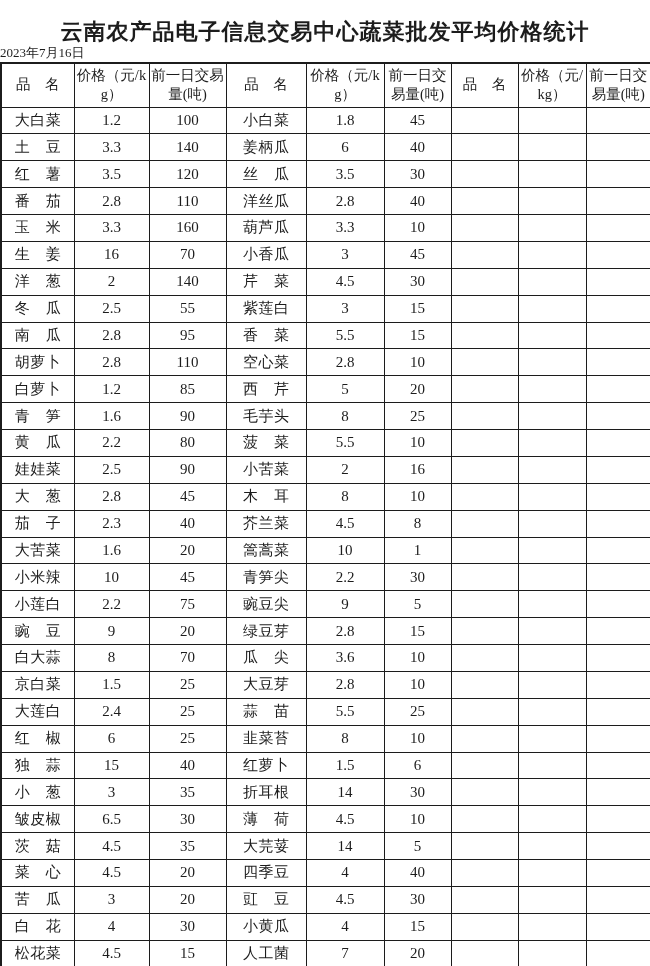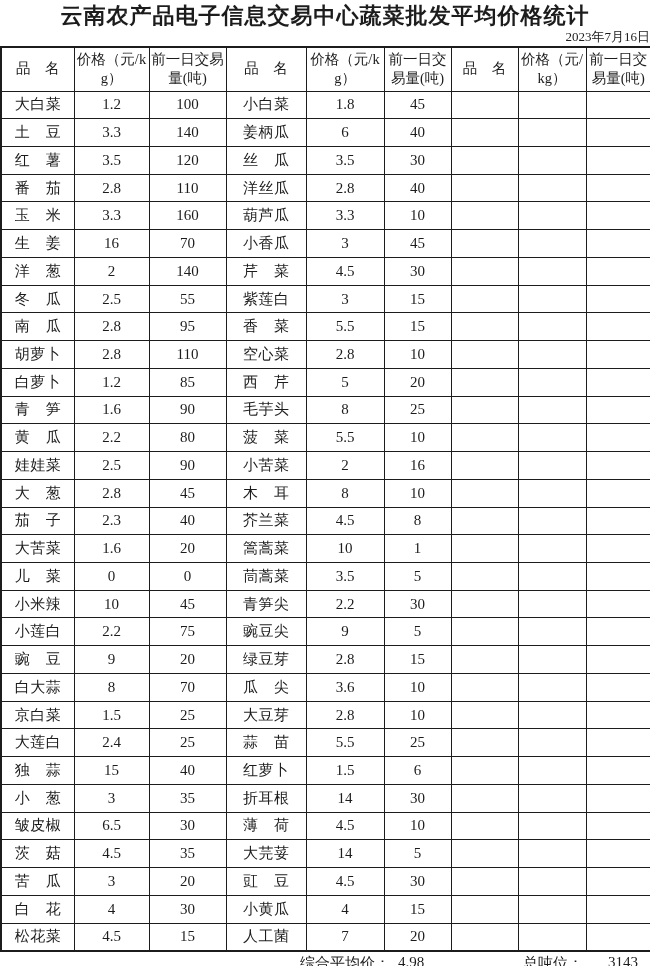--- a/index.html
+++ b/index.html
@@ -9,26 +9,26 @@
     color: #1c1c1c;
     font-family: "Liberation Serif", "DejaVu Serif", serif;
     overflow: hidden;
   }
   .page { width: 650px; height: 966px; position: relative; }
   .doc-title {
     text-align: center;
     font-size: 22px;
     font-weight: bold;
     letter-spacing: 1px;
-    padding-top: 3px;
+    padding-top: 19px;
     line-height: 25px;
     white-space: nowrap;
   }
   .doc-date {
-    text-align: right;
+    text-align: left;
     font-size: 13px;
     line-height: 17px;
   }
   table.price-table {
     width: 650px;
     height: 906px;
     border-collapse: collapse;
     table-layout: fixed;
     margin-top: 1px;
     empty-cells: show;
@@ -288,31 +288,20 @@
           <td class="data-cell">1.6</td>
           <td class="data-cell">20</td>
           <td class="data-cell"><span class="jname">篙蒿菜</span></td>
           <td class="data-cell">10</td>
           <td class="data-cell">1</td>
           <td class="data-cell"></td>
           <td class="data-cell"></td>
           <td class="data-cell"></td>
         </tr>
         <tr>
-          <td class="data-cell"><span class="jname">儿菜</span></td>
-          <td class="data-cell">0</td>
-          <td class="data-cell">0</td>
-          <td class="data-cell"><span class="jname">茼蒿菜</span></td>
-          <td class="data-cell">3.5</td>
-          <td class="data-cell">5</td>
-          <td class="data-cell"></td>
-          <td class="data-cell"></td>
-          <td class="data-cell"></td>
-        </tr>
-        <tr>
           <td class="data-cell"><span class="jname">小米辣</span></td>
           <td class="data-cell">10</td>
           <td class="data-cell">45</td>
           <td class="data-cell"><span class="jname">青笋尖</span></td>
           <td class="data-cell">2.2</td>
           <td class="data-cell">30</td>
           <td class="data-cell"></td>
           <td class="data-cell"></td>
           <td class="data-cell"></td>
         </tr>
@@ -365,20 +354,31 @@
           <td class="data-cell">2.4</td>
           <td class="data-cell">25</td>
           <td class="data-cell"><span class="jname">蒜苗</span></td>
           <td class="data-cell">5.5</td>
           <td class="data-cell">25</td>
           <td class="data-cell"></td>
           <td class="data-cell"></td>
           <td class="data-cell"></td>
         </tr>
         <tr>
+          <td class="data-cell"><span class="jname">红椒</span></td>
+          <td class="data-cell">6</td>
+          <td class="data-cell">25</td>
+          <td class="data-cell"><span class="jname">韭菜苔</span></td>
+          <td class="data-cell">8</td>
+          <td class="data-cell">10</td>
+          <td class="data-cell"></td>
+          <td class="data-cell"></td>
+          <td class="data-cell"></td>
+        </tr>
+        <tr>
           <td class="data-cell"><span class="jname">独蒜</span></td>
           <td class="data-cell">15</td>
           <td class="data-cell">40</td>
           <td class="data-cell"><span class="jname">红萝卜</span></td>
           <td class="data-cell">1.5</td>
           <td class="data-cell">6</td>
           <td class="data-cell"></td>
           <td class="data-cell"></td>
           <td class="data-cell"></td>
         </tr>
@@ -404,20 +404,31 @@
           <td class="data-cell"></td>
           <td class="data-cell"></td>
         </tr>
         <tr>
           <td class="data-cell"><span class="jname">茨菇</span></td>
           <td class="data-cell">4.5</td>
           <td class="data-cell">35</td>
           <td class="data-cell"><span class="jname">大芫荽</span></td>
           <td class="data-cell">14</td>
           <td class="data-cell">5</td>
+          <td class="data-cell"></td>
+          <td class="data-cell"></td>
+          <td class="data-cell"></td>
+        </tr>
+        <tr>
+          <td class="data-cell"><span class="jname">菜心</span></td>
+          <td class="data-cell">4.5</td>
+          <td class="data-cell">20</td>
+          <td class="data-cell"><span class="jname">四季豆</span></td>
+          <td class="data-cell">4</td>
+          <td class="data-cell">40</td>
           <td class="data-cell"></td>
           <td class="data-cell"></td>
           <td class="data-cell"></td>
         </tr>
         <tr>
           <td class="data-cell"><span class="jname">苦瓜</span></td>
           <td class="data-cell">3</td>
           <td class="data-cell">20</td>
           <td class="data-cell"><span class="jname">豇豆</span></td>
           <td class="data-cell">4.5</td>

